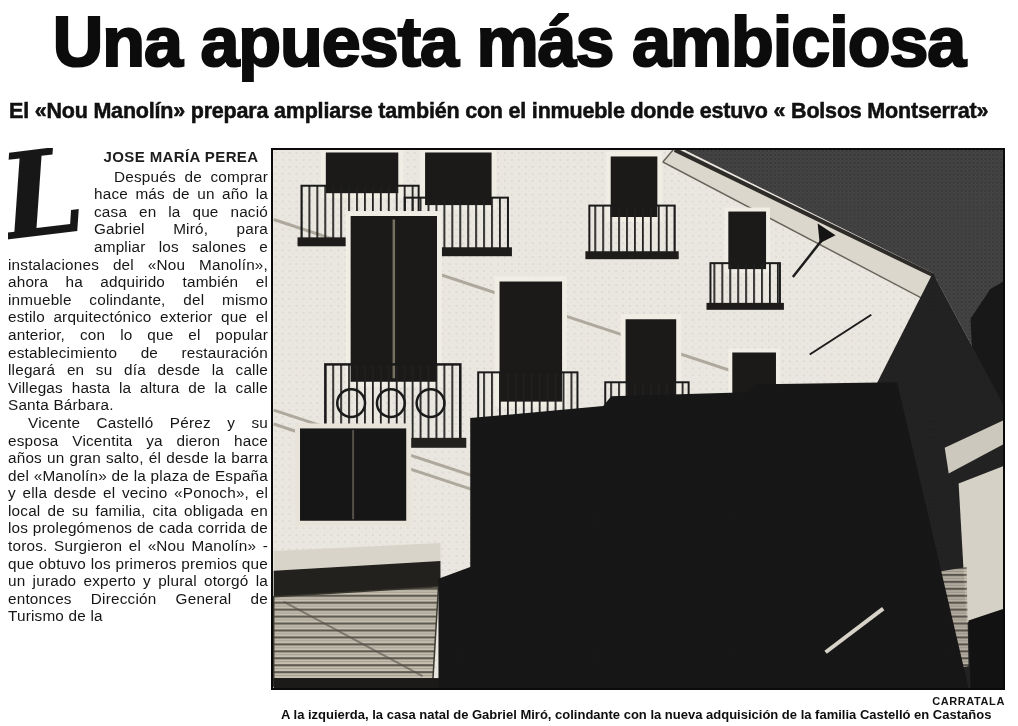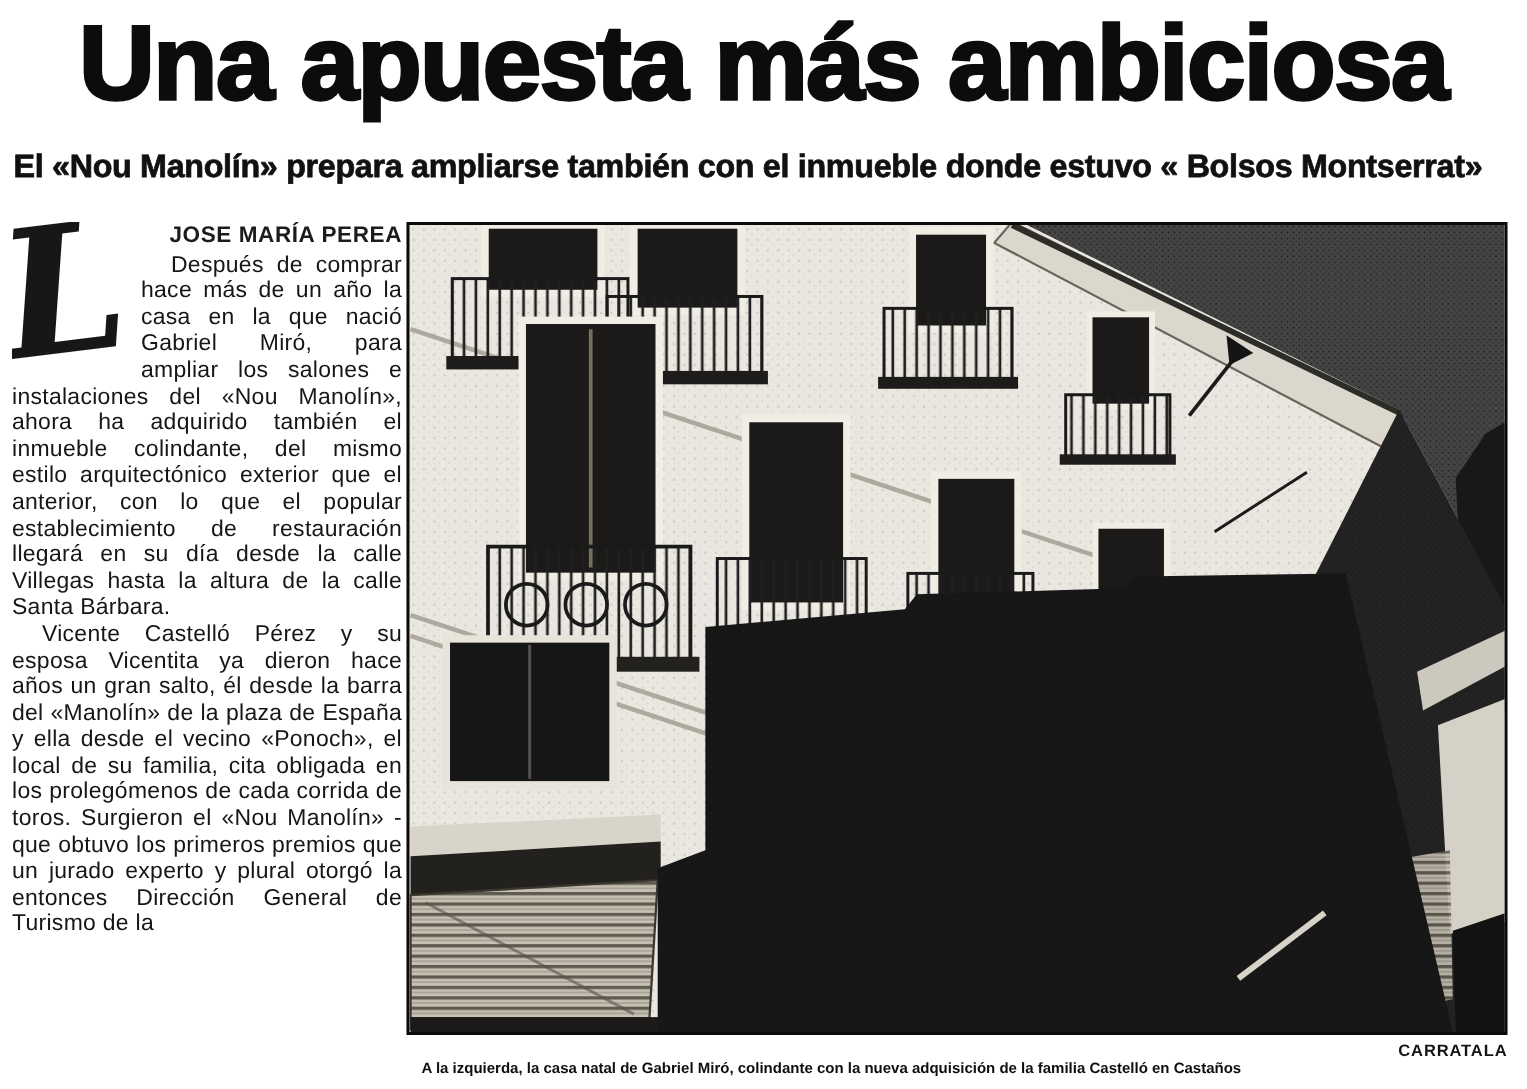--- a/index.html
+++ b/index.html
@@ -24,42 +24,42 @@
     white-space:nowrap;
   }
   .column {
     position:absolute; top:148px; left:8px; width:260px; height:578px;
     overflow:hidden;
     font-size:15.3px; line-height:17.6px; letter-spacing:0.2px;
     color:#161616; text-align:justify;
   }
   .byline {
     font-size:15px; font-weight:bold; letter-spacing:0.4px;
-    color:#1c1c1c; margin-bottom:2px; text-align:right;
+    color:#1c1c1c; margin-bottom:2px; text-align:center;
   }
   .dropcap {
     float:left; width:86px; height:98px;
     font-family:"DejaVu Serif", serif; font-style:italic; font-weight:bold;
     font-size:118px; line-height:92px; text-indent:-6px;
     transform:rotate(-7deg); transform-origin:40% 60%;
     color:#171717;
   }
   .column p { margin:0; }
   .column p.indent { text-indent:20px; }
   .photo-figure {
     position:absolute; top:148px; left:271px; width:738px; height:578px;
   }
   .photo-figure svg { display:block; border:2px solid #0a0a0a; background:#eae7e0; }
   .credit {
     position:absolute; top:547px; right:4px;
     font-size:11px; font-weight:bold; letter-spacing:0.6px; color:#141414;
   }
   .caption {
     position:absolute; top:559px; left:10px; width:728px;
-    font-size:10px; font-weight:bold; letter-spacing:0px;
+    font-size:13px; font-weight:bold; letter-spacing:0px;
     color:#0e0e0e; white-space:nowrap;
   }
 </style>
 </head>
 <body>
 
 <h1 class="headline">Una apuesta más ambiciosa</h1>
 
 <div class="subheadline">El «Nou Manolín» prepara ampliarse también con el inmueble donde estuvo « Bolsos Montserrat»</div>
 

